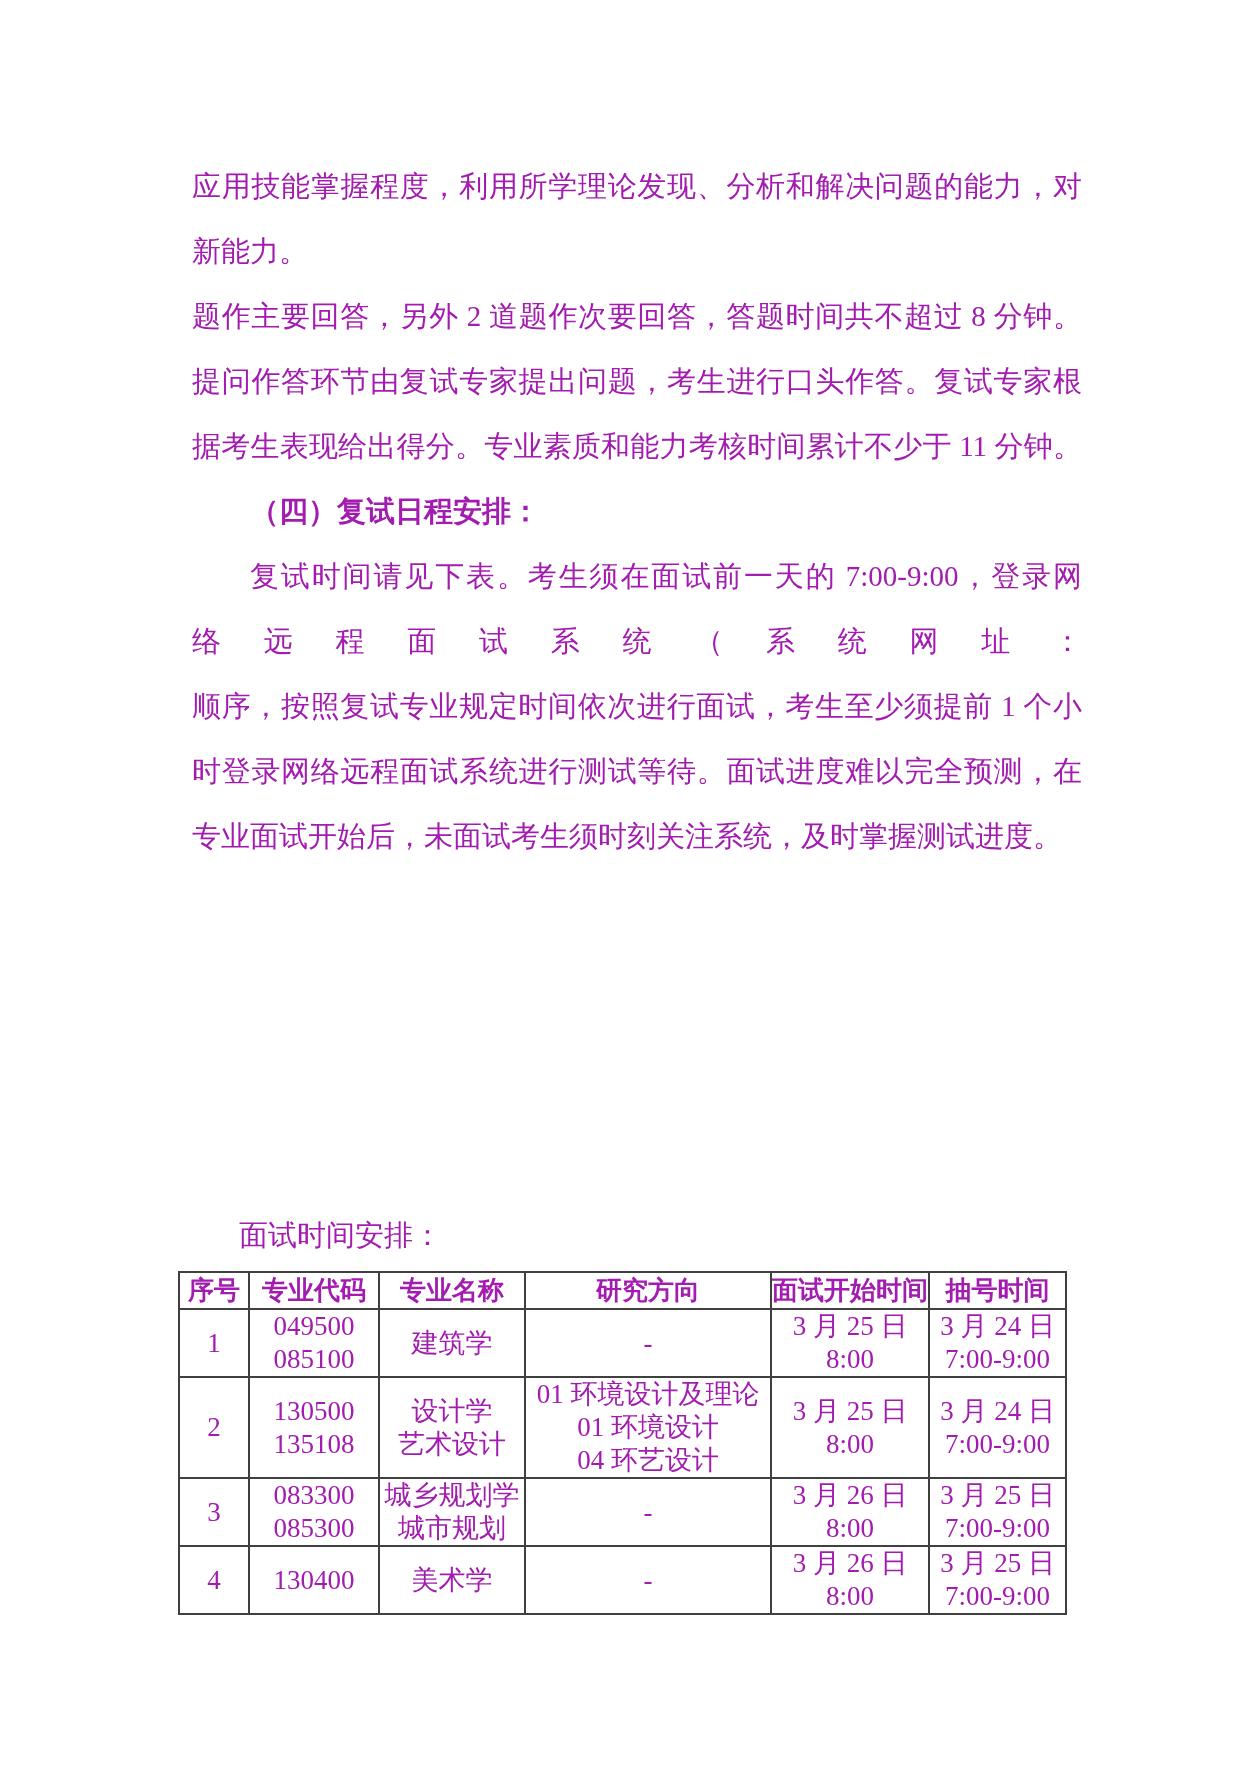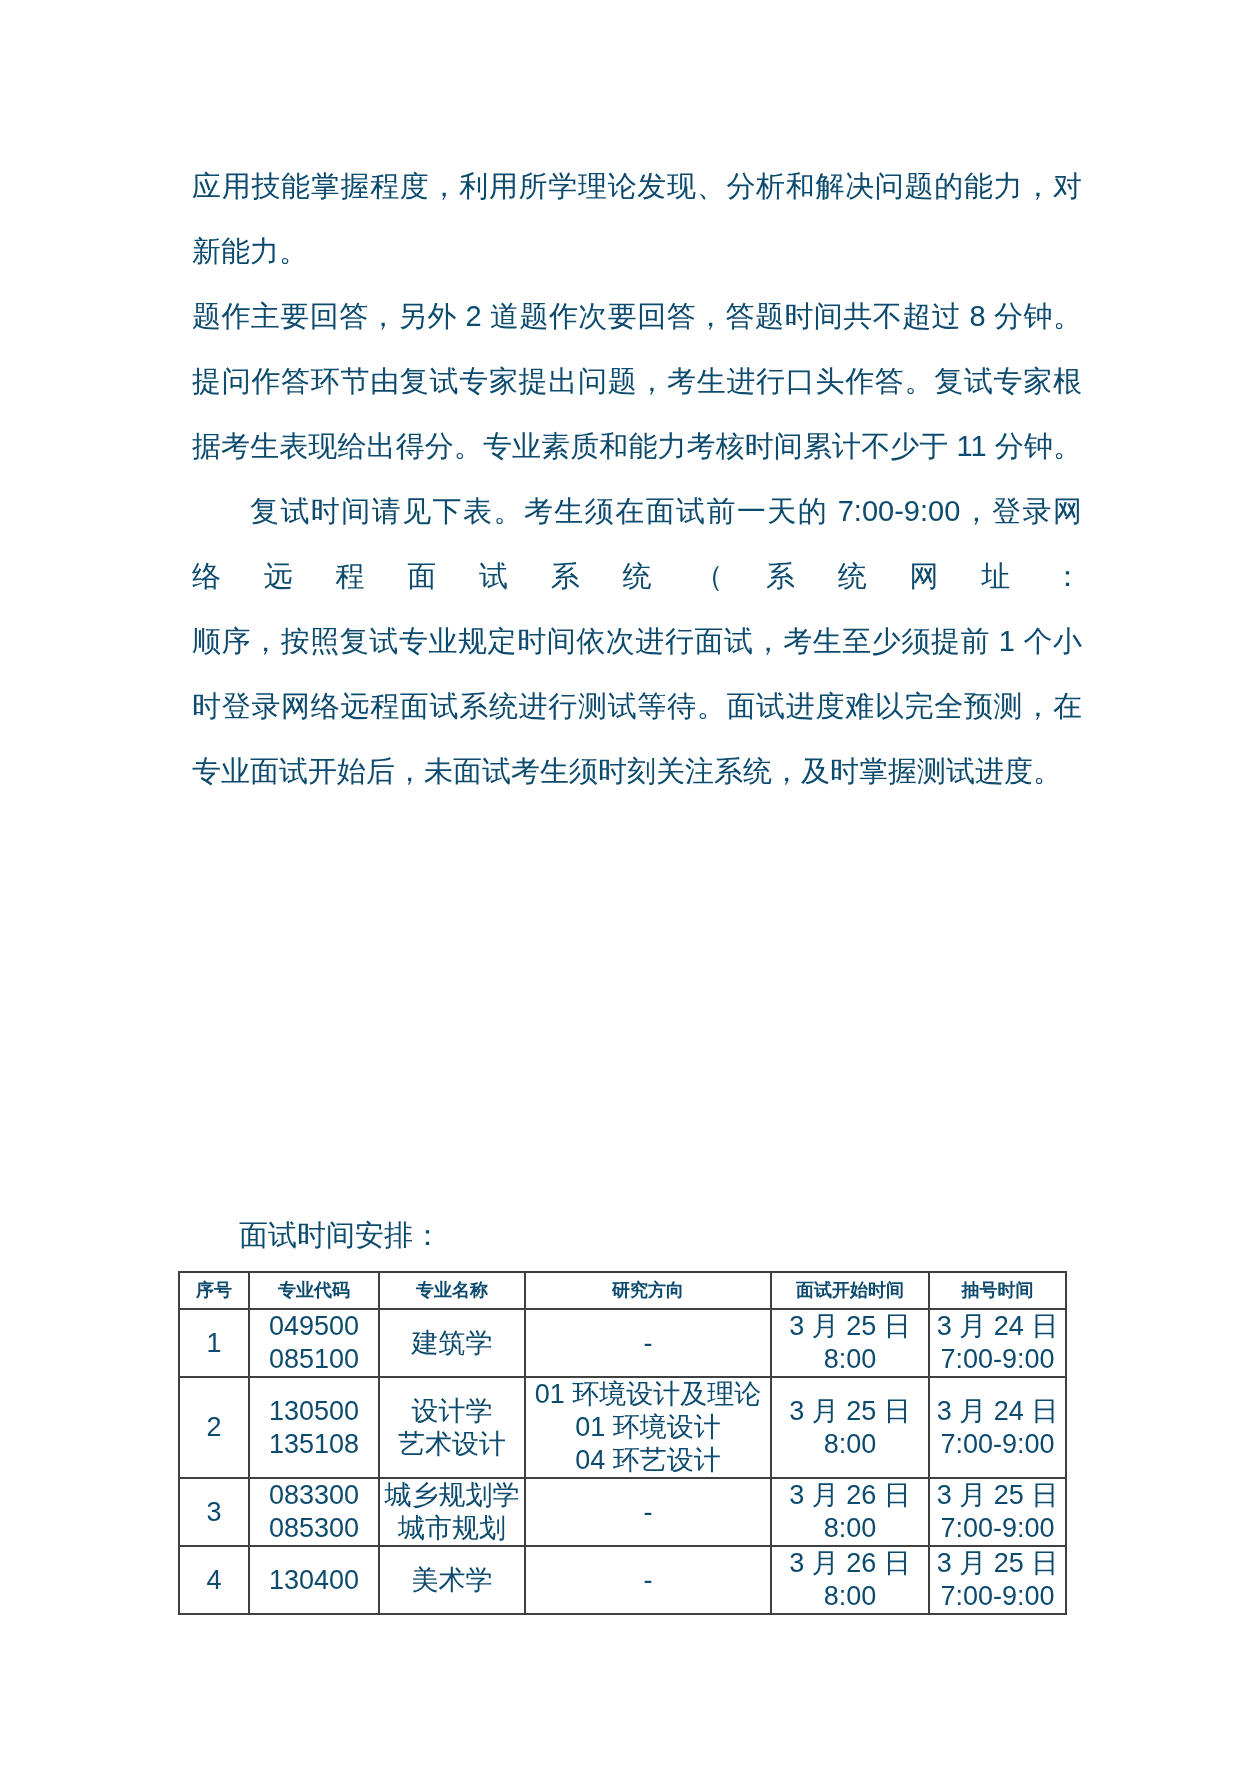--- a/index.html
+++ b/index.html
@@ -1,22 +1,22 @@
 <!DOCTYPE html>
 <html><head>
 <meta charset="utf-8">
 <style>
   html,body{margin:0;padding:0;background:#ffffff;}
   .page{
     position:relative;
     width:1256px;
     height:1777px;
     background:#ffffff;
-    color:#0c4a6e;
-    font-family:Liberation Sans, sans-serif;
+    color:#a21caf;
+    font-family:Liberation Serif, serif;
     overflow:hidden;
   }
   .body-text{
     position:absolute;
     left:192px;
     top:154px;
     width:890px;
     font-size:29px;
     line-height:65px;
   }
@@ -44,21 +44,21 @@
   table.sched th,
   table.sched td{
     border:2px solid #404040;
     text-align:center;
     vertical-align:middle;
     padding:0;
     white-space:pre-line;
     overflow:hidden;
   }
   table.sched th{
-    font-size:18px;
+    font-size:26px;
     font-weight:bold;
     height:35px;
     line-height:33px;
     margin-left:21px;
   }
   table.sched td{
     font-size:27px;
     line-height:33px;
     font-weight:normal;
   }
@@ -72,20 +72,21 @@
 <body>
 
 <div class="page">
 
   <div class="body-text">
     <div class="line j">应用技能掌握程度，利用所学理论发现、分析和解决问题的能力，对</div>
     <div class="line">新能力。</div>
     <div class="line j">题作主要回答，另外 2 道题作次要回答，答题时间共不超过 8 分钟。</div>
     <div class="line j">提问作答环节由复试专家提出问题，考生进行口头作答。复试专家根</div>
     <div class="line j">据考生表现给出得分。专业素质和能力考核时间累计不少于 11 分钟。</div>
+    <div class="line b i">（四）复试日程安排：</div>
     <div class="line j i">复试时间请见下表。考生须在面试前一天的 7:00-9:00，登录网</div>
     <div class="line j">络远程面试系统（系统网址：</div>
     <div class="line j">顺序，按照复试专业规定时间依次进行面试，考生至少须提前 1 个小</div>
     <div class="line j">时登录网络远程面试系统进行测试等待。面试进度难以完全预测，在</div>
     <div class="line">专业面试开始后，未面试考生须时刻关注系统，及时掌握测试进度。</div>
   </div>
 
   <div class="caption">面试时间安排：</div>
 
   <table class="sched">

